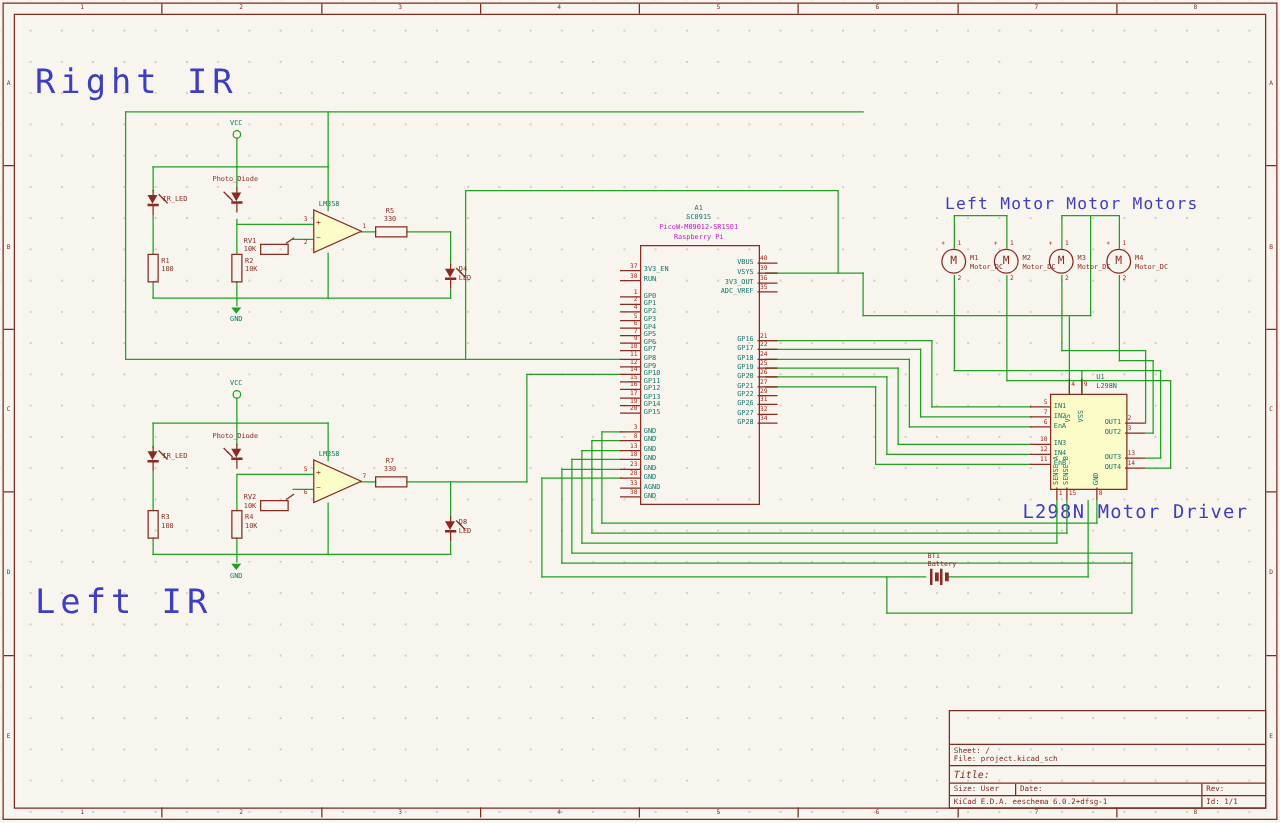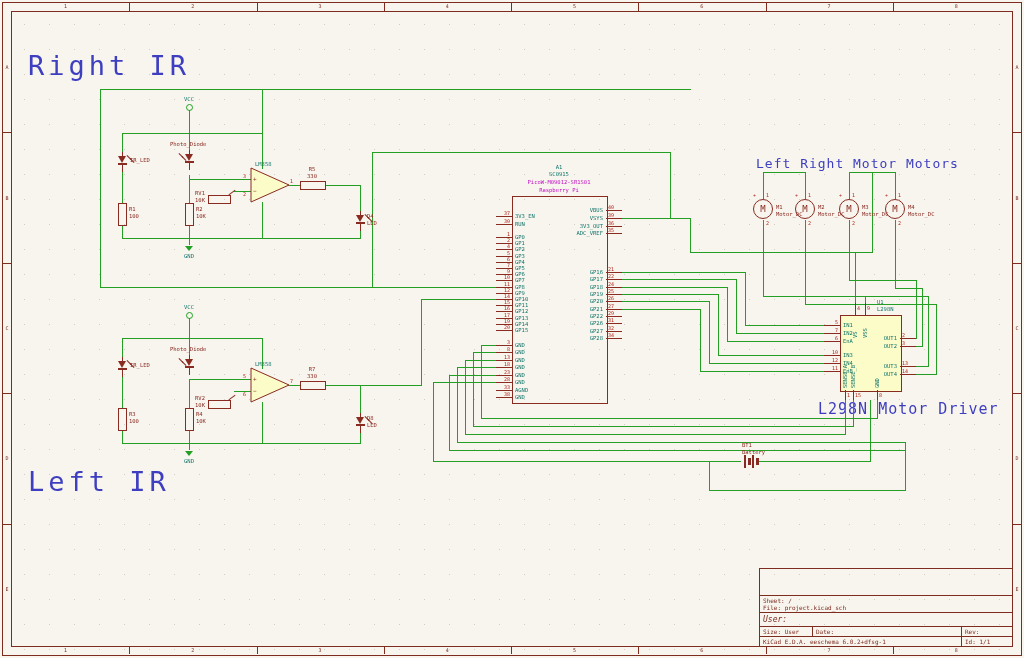--- a/index.html
+++ b/index.html
@@ -88,21 +88,21 @@
       <div class="ticklabel" style="left: 3px; top: 455.4px; width: 8px;">D</div>
       <div class="ticklabel" style="left: 1013px; top: 455.4px; width: 8px;">D</div>
       <div class="tick" style="left: 3px; top: 523.6px; width: 8px; height: 1px;"></div>
       <div class="tick" style="left: 1013px; top: 523.6px; width: 8px; height: 1px;"></div>
       <div class="ticklabel" style="left: 3px; top: 585.8px; width: 8px;">E</div>
       <div class="ticklabel" style="left: 1013px; top: 585.8px; width: 8px;">E</div>
     </div>
 
   <div class="annot big" style="left:28px;top:50px;">Right IR</div>
   <div class="annot big" style="left:28px;top:466px;">Left IR</div>
-  <div class="annot med" style="left:756px;top:156px;">Left Right</div>
+  <div class="annot med" style="left:756px;top:156px;">Left Motor</div>
   <div class="annot med" style="left:853px;top:156px;">Motor Motors</div>
   <div class="annot med" style="left:818px;top:400px;font-size:15px;">L298N Motor Driver</div>
 
   <div id="wires">
       <div class="wire" style="left: 100px; top: 89px; width: 591px; height: 1px;"></div>
       <div class="wire" style="left: 100px; top: 89px; width: 1px; height: 199px;"></div>
       <div class="wire" style="left: 100px; top: 287px; width: 397px; height: 1px;"></div>
       <div class="wire" style="left: 372px; top: 152px; width: 1px; height: 136px;"></div>
       <div class="wire" style="left: 372px; top: 152px; width: 299px; height: 1px;"></div>
       <div class="wire" style="left: 670px; top: 152px; width: 1px; height: 67px;"></div>
@@ -521,21 +521,21 @@
       <div class="pinnum" style="left: 879px; top: 392px;">8</div>
       <div class="pinname vtext" style="left: 874px; top: 350px; height: 38px;">GND</div>
     </div>
 
   <div class="tb">
     <div class="comment"></div>
     <div class="row">
       <div>Sheet: /</div>
       <div>File: project.kicad_sch</div>
     </div>
-    <div class="titlerow">User:</div>
+    <div class="titlerow">Title:</div>
     <div class="cells">
       <div class="c1">Size: User</div>
       <div class="c2">Date:</div>
       <div class="c3">Rev:</div>
     </div>
     <div class="cells">
       <div class="c2" style="border-right:1px solid var(--frame);">KiCad E.D.A.  eeschema 6.0.2+dfsg-1</div>
       <div class="c3">Id: 1/1</div>
     </div>
   </div>

